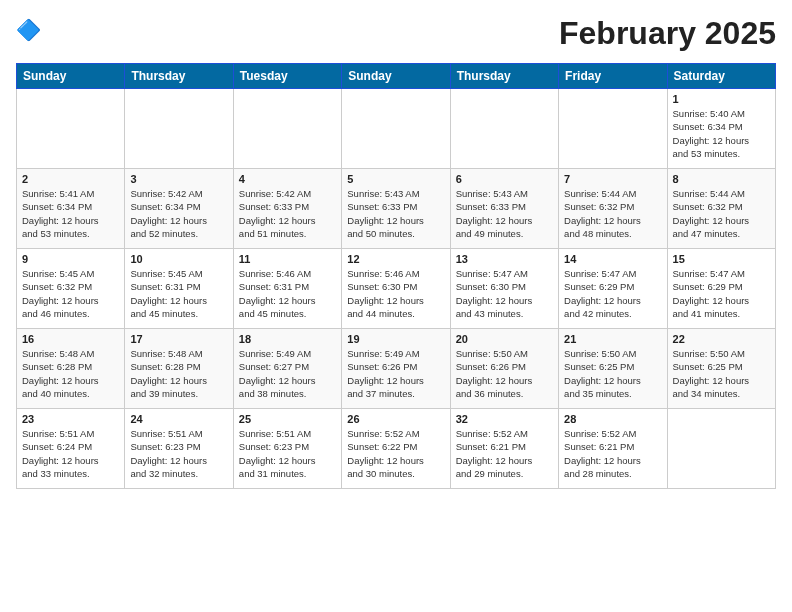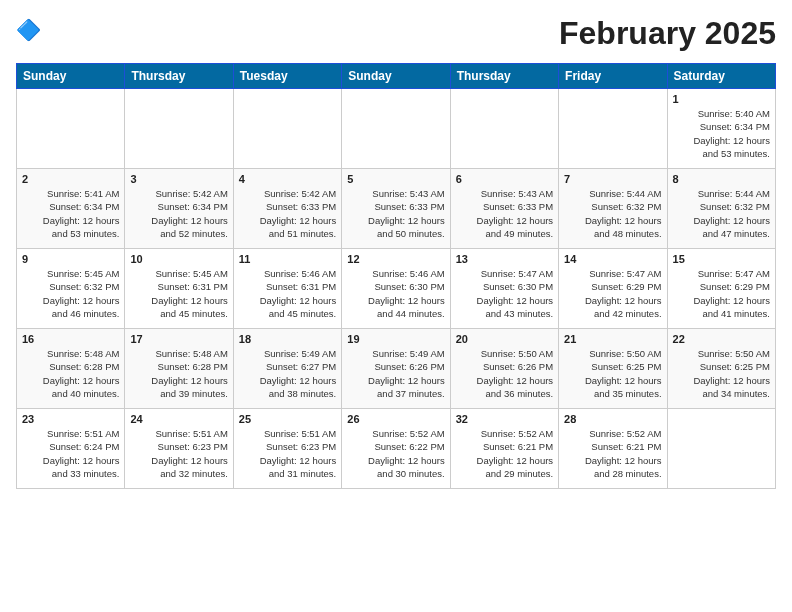--- a/index.html
+++ b/index.html
@@ -75,21 +75,20 @@
       font-size: 11px;
       font-weight: bold;
       color: #222;
       display: block;
       margin-bottom: 2px;
     }
     .day-info {
       font-size: 9.5px;
       color: #333;
       line-height: 1.4;
-      text-align: right;
     }
     .empty-cell {
       background: #fff !important;
     }
   </style>
 </head>
 <body>
 
 <div class="header">
   <div class="logo">

